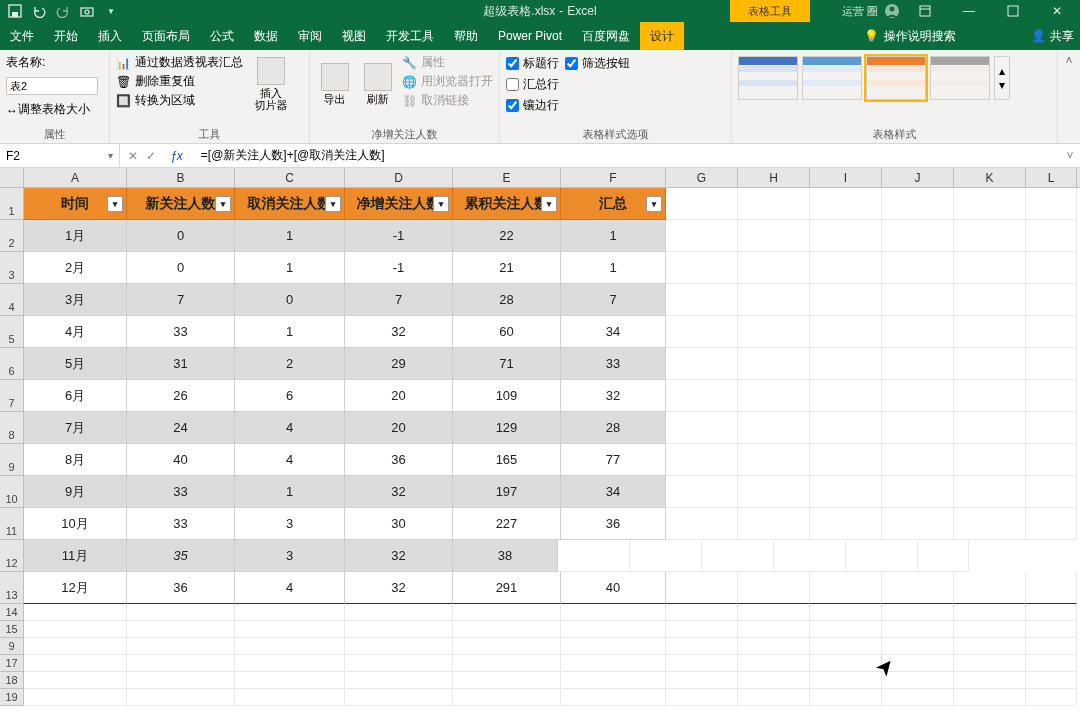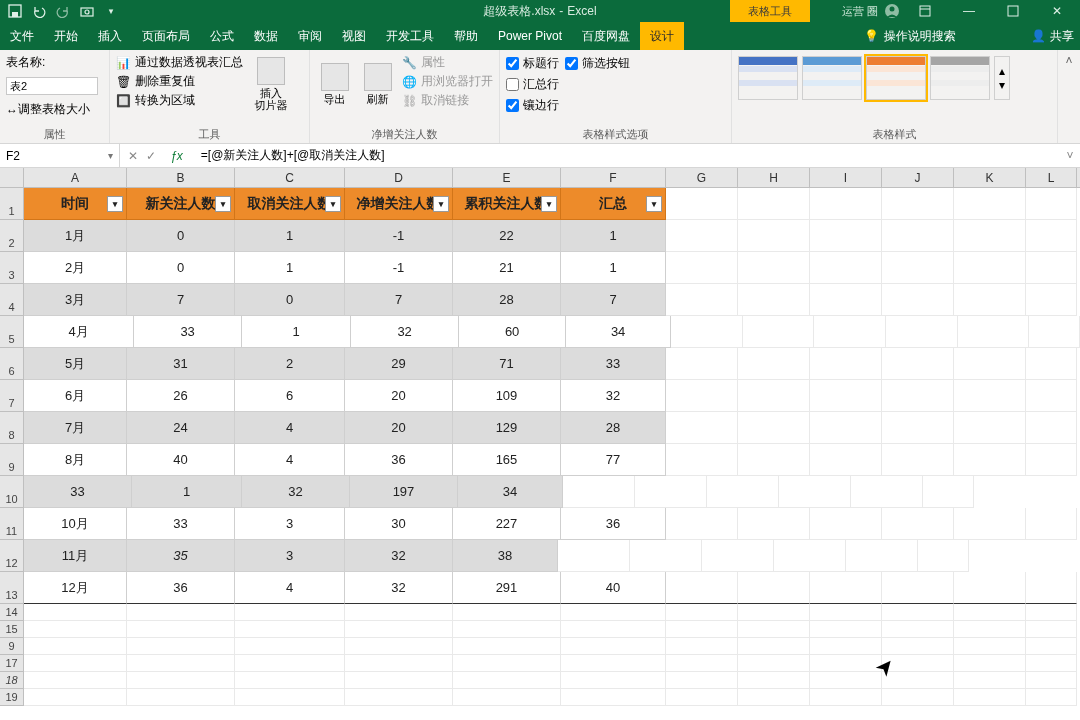--- a/index.html
+++ b/index.html
@@ -32,21 +32,21 @@
   .style-thumb { width: 60px; height: 44px; border: 1px solid #cfcfcf; position: relative; cursor: pointer; display:flex; flex-direction:column;}
   .style-thumb.sel { outline: 2px solid #ffb900; }
   .style-thumb .hdr { height: 8px;}
   .style-thumb .row { height: 6px; margin-top:1px; }
   .style-more { width: 16px; height: 44px; border: 1px solid #cfcfcf; display:flex; flex-direction:column; justify-content:center; align-items:center; gap:2px; cursor:pointer;}
   .ribbon-min { width: 22px; display: flex; align-items: flex-start; justify-content: center; padding-top: 4px; color: #666; cursor:pointer;}
   .namebar { height: 24px; border-bottom: 1px solid #d6d6d6; display: flex; align-items: center; background: #fff; }
   .namebox { width: 120px; border-right: 1px solid #d6d6d6; height: 100%; display: flex; align-items: center; padding: 0 6px; font-size: 12px; }
   .namebox .drop { margin-left:auto; font-size:10px; color:#777;}
   .fx-btns { display: flex; align-items: center; gap: 8px; padding: 0 8px; color: #888; }
-  .fx-btns .enabled{color:#15803d;}
+  .fx-btns .enabled{color:#1d4ed8;}
   .fx-label { padding: 0 6px; font-style: italic; color: #555; }
   .formula-input { flex: 1; height: 100%; border: none; outline: none; font-size: 12px; padding: 0 4px; }
   .grid-wrap { position: relative; height: 575px; overflow: hidden; }
   .col-headers { display: flex; height: 20px; background: #e6e6e6; border-bottom: 1px solid #bfbfbf; }
   .corner { width: 24px; border-right: 1px solid #bfbfbf; background: #e6e6e6; }
   .col-h { border-right: 1px solid #bfbfbf; text-align: center; font-size: 12px; color: #333; line-height: 20px; }
   .row-flex { display: flex; height: 32px; }
   .row-h { width: 24px; background: #e6e6e6; border-right: 1px solid #bfbfbf; border-bottom: 1px solid #bfbfbf; text-align: center; font-size: 11px; color: #444; display:flex; align-items:flex-end; justify-content:center; padding-bottom:2px;}
   .cell { border-right: 1px solid #e9e9e9; border-bottom: 1px solid #e9e9e9; display: flex; align-items: center; justify-content: center; font-size: 13px; color: #222; position: relative; }
   .tbl-header-cell { background: #ed8b2a; font-weight: bold; font-size: 14px; border-right: 1px solid #d27518; border-bottom: 1px solid #d27518; }
@@ -369,21 +369,21 @@
         <div class="cell tbl-band" style="width: 105px; border-right: 1px solid rgb(207, 207, 207); border-bottom: 1px solid rgb(207, 207, 207);">7</div>
         <div class="cell" style="width: 72px;"></div>
         <div class="cell" style="width: 72px;"></div>
         <div class="cell" style="width: 72px;"></div>
         <div class="cell" style="width: 72px;"></div>
         <div class="cell" style="width: 72px;"></div>
         <div class="cell" style="width: 51px;"></div>
       </div>
       <div class="row-flex">
         <div class="row-h">5</div>
-        <div class="cell" style="width: 111px; border-right: 1px solid rgb(207, 207, 207); border-bottom: 1px solid rgb(207, 207, 207);">4月</div>
+        <div class="cell" style="width: 103px; border-right: 1px solid rgb(207, 207, 207); border-bottom: 1px solid rgb(207, 207, 207);">4月</div>
         <div class="cell" style="width: 108px; border-right: 1px solid rgb(207, 207, 207); border-bottom: 1px solid rgb(207, 207, 207);">33</div>
         <div class="cell" style="width: 110px; border-right: 1px solid rgb(207, 207, 207); border-bottom: 1px solid rgb(207, 207, 207);">1</div>
         <div class="cell" style="width: 108px; border-right: 1px solid rgb(207, 207, 207); border-bottom: 1px solid rgb(207, 207, 207);">32</div>
         <div class="cell" style="width: 108px; border-right: 1px solid rgb(207, 207, 207); border-bottom: 1px solid rgb(207, 207, 207);">60</div>
         <div class="cell" style="width: 105px; border-right: 1px solid rgb(207, 207, 207); border-bottom: 1px solid rgb(207, 207, 207);">34</div>
         <div class="cell" style="width: 72px;"></div>
         <div class="cell" style="width: 72px;"></div>
         <div class="cell" style="width: 72px;"></div>
         <div class="cell" style="width: 72px;"></div>
         <div class="cell" style="width: 72px;"></div>
@@ -444,20 +444,21 @@
         <div class="cell" style="width: 105px; border-right: 1px solid rgb(207, 207, 207); border-bottom: 1px solid rgb(207, 207, 207);">77</div>
         <div class="cell" style="width: 72px;"></div>
         <div class="cell" style="width: 72px;"></div>
         <div class="cell" style="width: 72px;"></div>
         <div class="cell" style="width: 72px;"></div>
         <div class="cell" style="width: 72px;"></div>
         <div class="cell" style="width: 51px;"></div>
       </div>
       <div class="row-flex">
         <div class="row-h">10</div>
+        <div class="cell tbl-band" style="width: 103px; border-right: 1px solid rgb(207, 207, 207); border-bottom: 1px solid rgb(207, 207, 207);">9月</div>
         <div class="cell tbl-band" style="width: 108px; border-right: 1px solid rgb(207, 207, 207); border-bottom: 1px solid rgb(207, 207, 207);">33</div>
         <div class="cell tbl-band" style="width: 110px; border-right: 1px solid rgb(207, 207, 207); border-bottom: 1px solid rgb(207, 207, 207);">1</div>
         <div class="cell tbl-band" style="width: 108px; border-right: 1px solid rgb(207, 207, 207); border-bottom: 1px solid rgb(207, 207, 207);">32</div>
         <div class="cell tbl-band" style="width: 108px; border-right: 1px solid rgb(207, 207, 207); border-bottom: 1px solid rgb(207, 207, 207);">197</div>
         <div class="cell tbl-band" style="width: 105px; border-right: 1px solid rgb(207, 207, 207); border-bottom: 1px solid rgb(207, 207, 207);">34</div>
         <div class="cell" style="width: 72px;"></div>
         <div class="cell" style="width: 72px;"></div>
         <div class="cell" style="width: 72px;"></div>
         <div class="cell" style="width: 72px;"></div>
         <div class="cell" style="width: 72px;"></div>
@@ -560,21 +561,21 @@
         <div class="cell" style="width: 108px; height: 17px;"></div>
         <div class="cell" style="width: 108px; height: 17px;"></div>
         <div class="cell" style="width: 105px; height: 17px;"></div>
         <div class="cell" style="width: 72px; height: 17px;"></div>
         <div class="cell" style="width: 72px; height: 17px;"></div>
         <div class="cell" style="width: 72px; height: 17px;"></div>
         <div class="cell" style="width: 72px; height: 17px;"></div>
         <div class="cell" style="width: 72px; height: 17px;"></div>
         <div class="cell" style="width: 51px; height: 17px;"></div>
       </div>
-      <div class="row-flex" style="height: 17px; font-style: italic;">
+      <div class="row-flex" style="height: 17px;">
         <div class="row-h" style="height: 17px;">18</div>
         <div class="cell" style="width: 103px; height: 17px;"></div>
         <div class="cell" style="width: 108px; height: 17px;"></div>
         <div class="cell" style="width: 110px; height: 17px;"></div>
         <div class="cell" style="width: 108px; height: 17px;"></div>
         <div class="cell" style="width: 108px; height: 17px;"></div>
         <div class="cell" style="width: 105px; height: 17px;"></div>
         <div class="cell" style="width: 72px; height: 17px;"></div>
         <div class="cell" style="width: 72px; height: 17px;"></div>
         <div class="cell" style="width: 72px; height: 17px;"></div>

